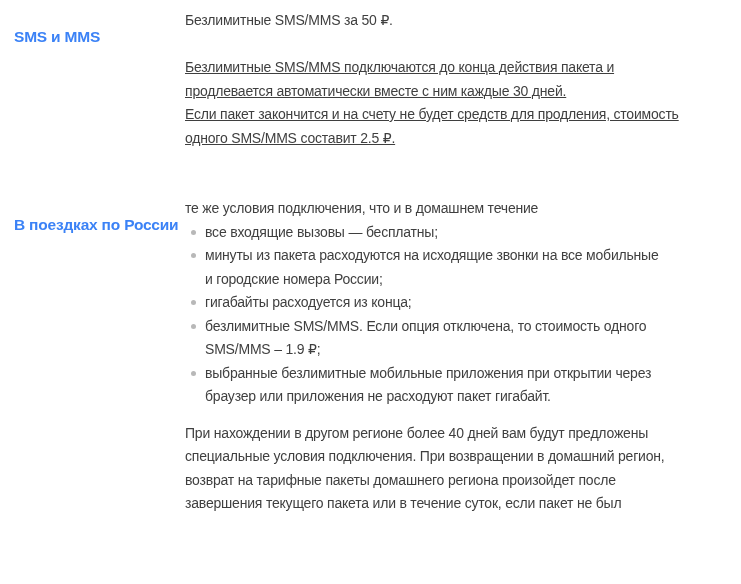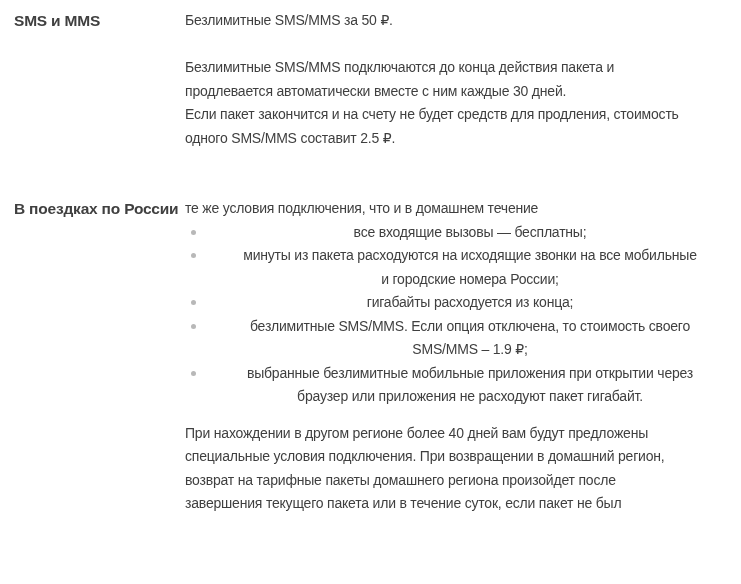--- a/index.html
+++ b/index.html
@@ -22,38 +22,38 @@
   }
   .row + .row {
     margin-top: 47px;
   }
   .label-col {
     flex: 0 0 171px;
     width: 171px;
     font-size: 15.5px;
     line-height: 23.5px;
     font-weight: bold;
-    color: #404040;
+    color: #3b82f6;
     letter-spacing: -0.2px;
+    margin-top: 16px;
   }
   .content-col {
     flex: 1;
     min-width: 0;
     font-size: 14px;
     line-height: 23.5px;
     letter-spacing: -0.2px;
   }
   .line { display: block; }
-  .para.gap-24 { margin-top: 23.5px; }
+  .para.gap-24 { margin-top: 23.5px; text-decoration: underline; }
   .para.gap-13 { margin-top: 13px; }
   ul.bullets { list-style: none; }
   .bullet-item {
     position: relative;
     padding-left: 20px;
-    text-align: center;
   }
   .dot {
     position: absolute;
     left: 6px;
     top: 9px;
     width: 5px;
     height: 5px;
     border-radius: 50%;
     background: #b8b8b8;
   }
@@ -94,21 +94,21 @@
           <span class="dot"></span>
           <span class="line">минуты из пакета расходуются на исходящие звонки на все мобильные</span>
           <span class="line">и городские номера России;</span>
         </li>
         <li class="bullet-item">
           <span class="dot"></span>
           <span class="line">гигабайты расходуется из конца;</span>
         </li>
         <li class="bullet-item">
           <span class="dot"></span>
-          <span class="line">безлимитные SMS/MMS. Если опция отключена, то стоимость своего</span>
+          <span class="line">безлимитные SMS/MMS. Если опция отключена, то стоимость одного</span>
           <span class="line">SMS/MMS – 1.9 ₽;</span>
         </li>
         <li class="bullet-item">
           <span class="dot"></span>
           <span class="line">выбранные безлимитные мобильные приложения при открытии через</span>
           <span class="line">браузер или приложения не расходуют пакет гигабайт.</span>
         </li>
       </ul>
 
       <div class="para gap-13">

